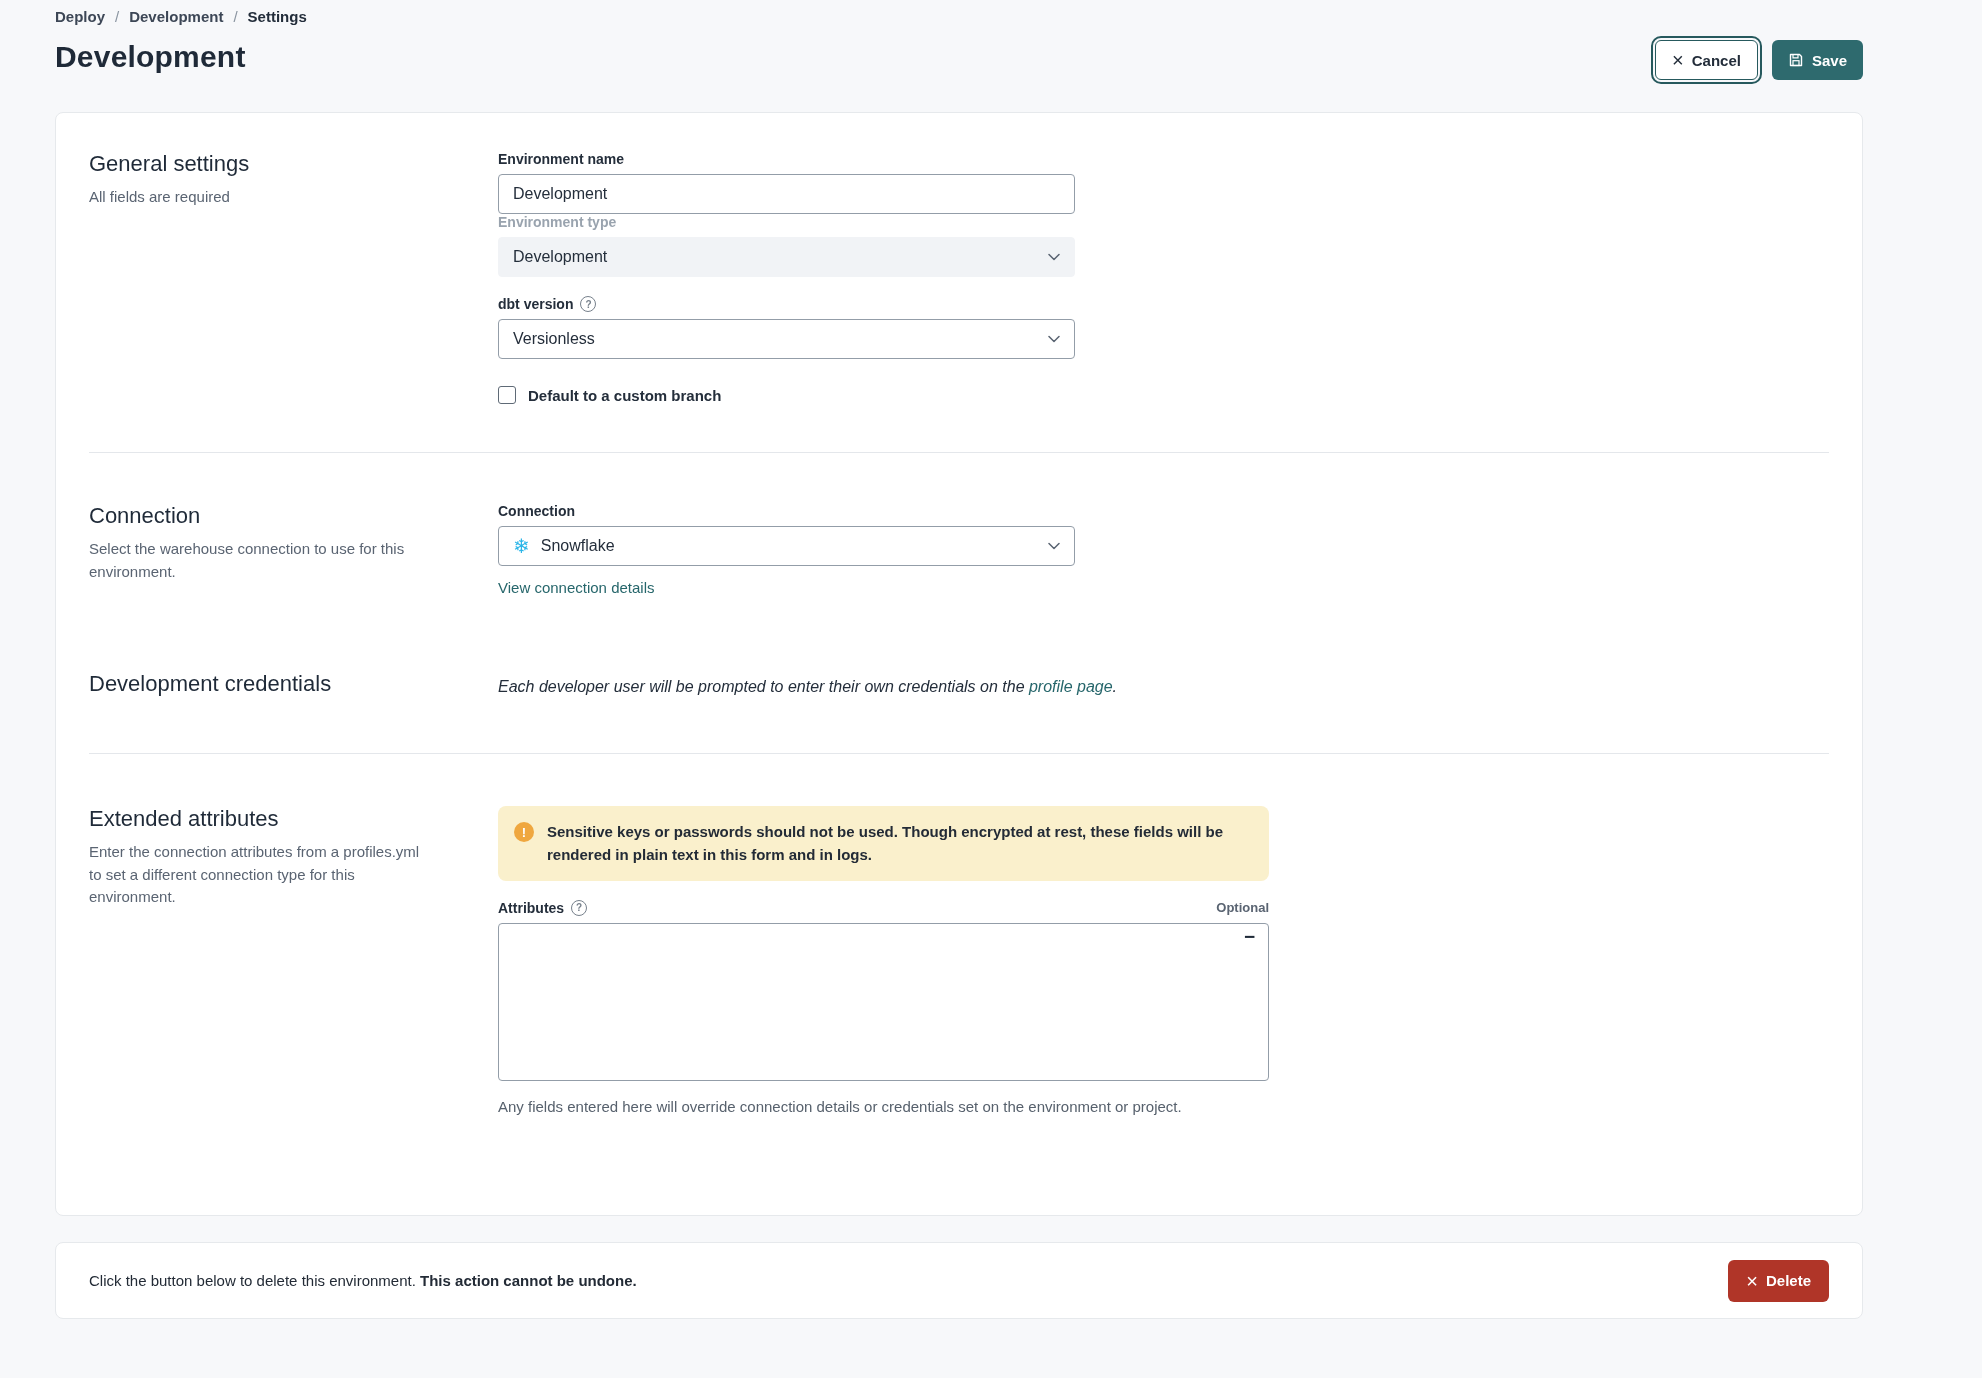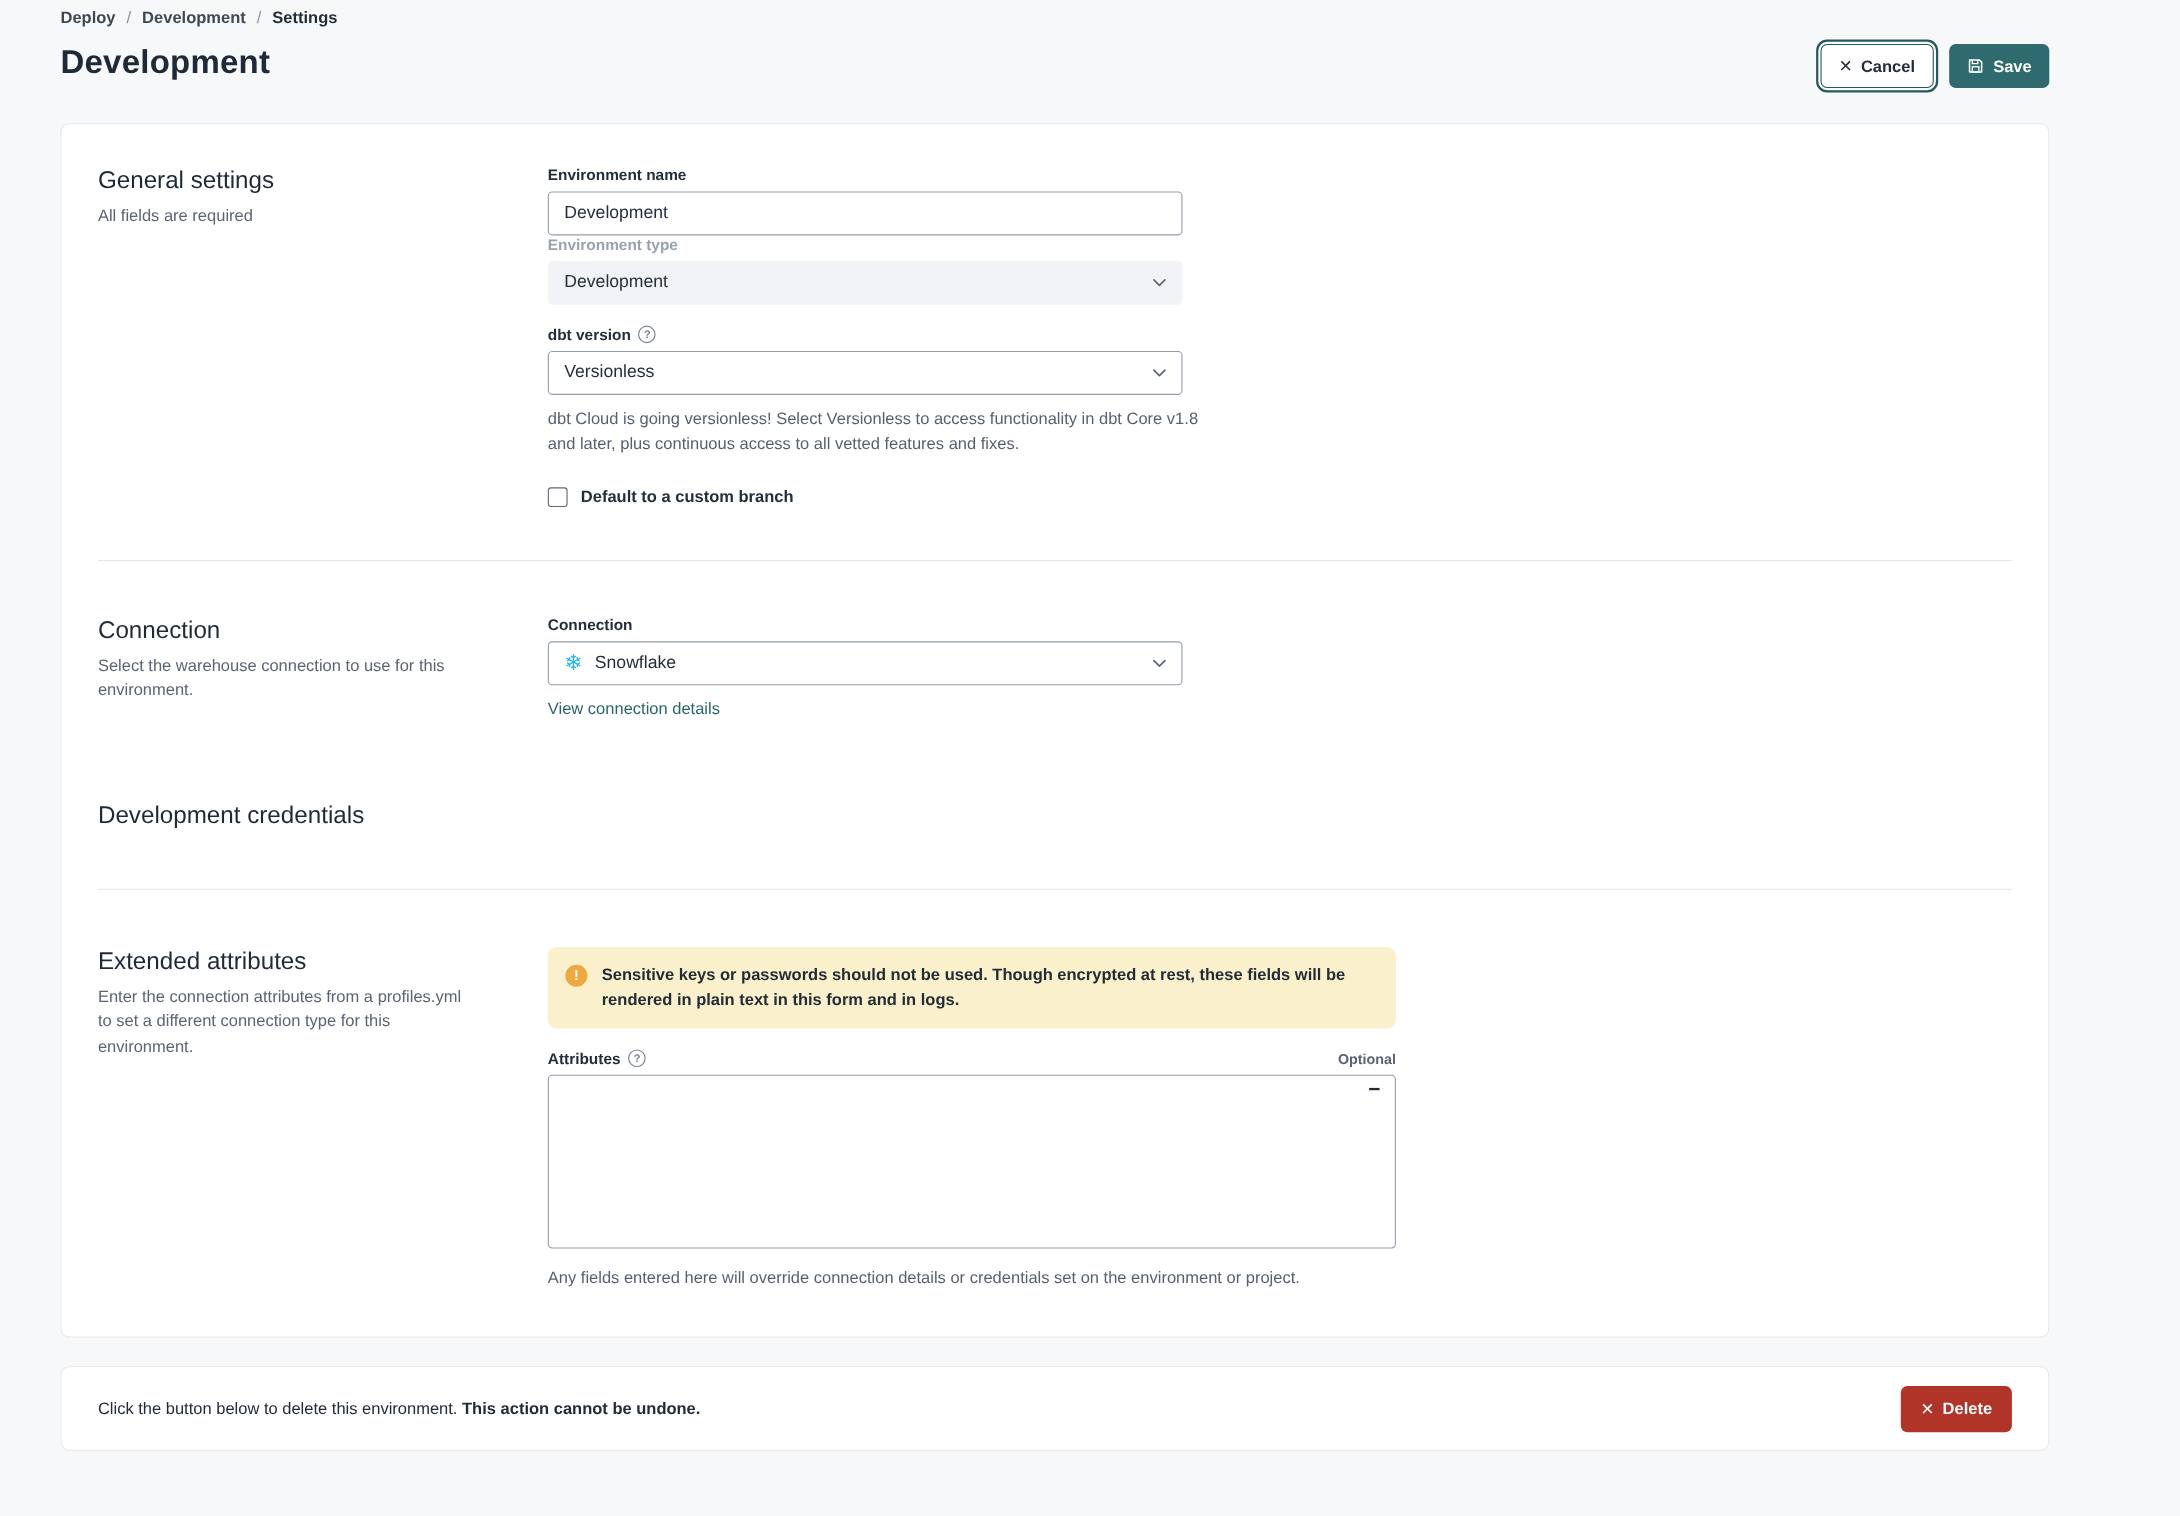--- a/index.html
+++ b/index.html
@@ -128,21 +128,20 @@
         <span class="help-circle">?</span>
       </div>
       <div class="select">
         <span>Versionless</span>
         <span class="chevron">
           <svg width="12" height="8" viewBox="0 0 12 8">
               <path d="M1 1.5l5 5 5-5" stroke="#5A6472" fill="none" stroke-width="1.5" stroke-linecap="round" stroke-linejoin="round"></path>
             </svg>
         </span>
       </div>
-      <div class="help-text w2">dbt Cloud is going versionless! Select Versionless to access functionality in dbt Core v1.8 and later, plus continuous access to all vetted features and fixes.</div>
 
       <div class="checkbox-row">
         <span class="checkbox"></span>
         <span class="checkbox-label">Default to a custom branch</span>
       </div>
     </div>
   </div>
 
   <div class="divider"></div>
 
@@ -164,20 +163,25 @@
             </svg>
         </span>
       </div>
       <span class="link link-block">View connection details</span>
     </div>
   </div>
 
   <div class="section" style="margin-top:74px;">
     <div class="sec-left">
       <div class="sec-h2">Development credentials</div>
+    </div>
+    <div class="sec-right">
+      <div class="cred-text">
+        <span>Each developer user will be prompted to enter their own credentials on the </span><span class="link">profile page</span><span>.</span>
+      </div>
     </div>
   </div>
 
   <div class="divider" style="margin-top:54px;"></div>
 
   <div class="section" style="margin-top:52px;">
     <div class="sec-left">
       <div class="sec-h2">Extended attributes</div>
       <div class="sec-sub" style="max-width:345px;">Enter the connection attributes from a profiles.yml to set a different connection type for this environment.</div>
     </div>

